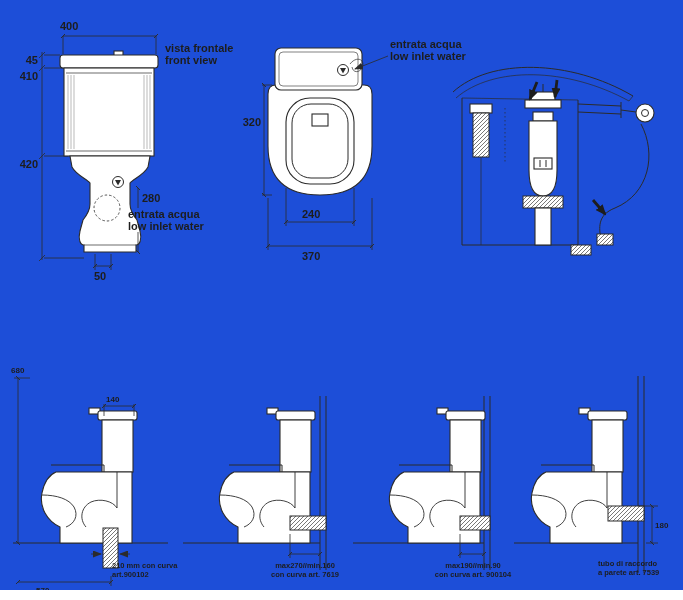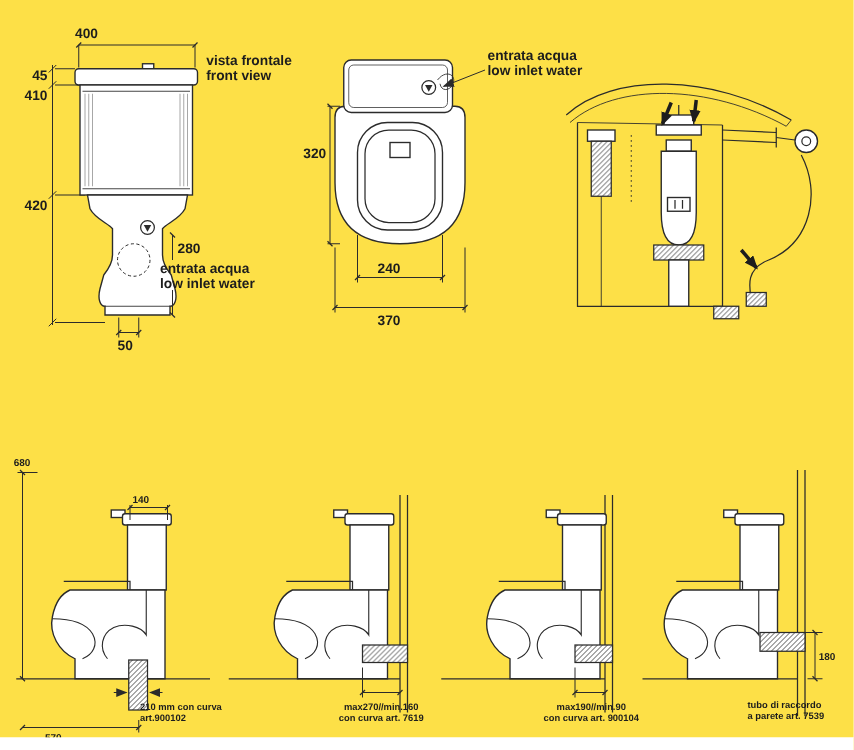--- a/index.html
+++ b/index.html
@@ -1,16 +1,16 @@
 <!DOCTYPE html>
 <html><head>
 <meta charset="utf-8">
 <style>
   html,body{margin:0;padding:0;background:#ffffff;}
-  #sheet{position:relative;width:683px;height:590px;background:#fde047;overflow:hidden;
+  #sheet{position:relative;width:683px;height:590px;background:#1d4ed8;overflow:hidden;
          font-family:"Liberation Sans",sans-serif;}
   #sheet svg{position:absolute;overflow:visible;}
   svg text{font-family:"Liberation Sans",sans-serif;font-weight:bold;fill:#1d1d1d;}
   .t11{font-size:11px;}
   .t8{font-size:8px;}
   .t75{font-size:7.5px;}
   .ln{stroke:#2b2b2b;stroke-width:1;fill:none;}
   .lnthin{stroke:#2b2b2b;stroke-width:0.7;fill:none;}
   .shape{stroke:#2b2b2b;stroke-width:1.1;fill:#ffffff;}
   .dim{stroke:#2b2b2b;stroke-width:0.8;fill:none;}

